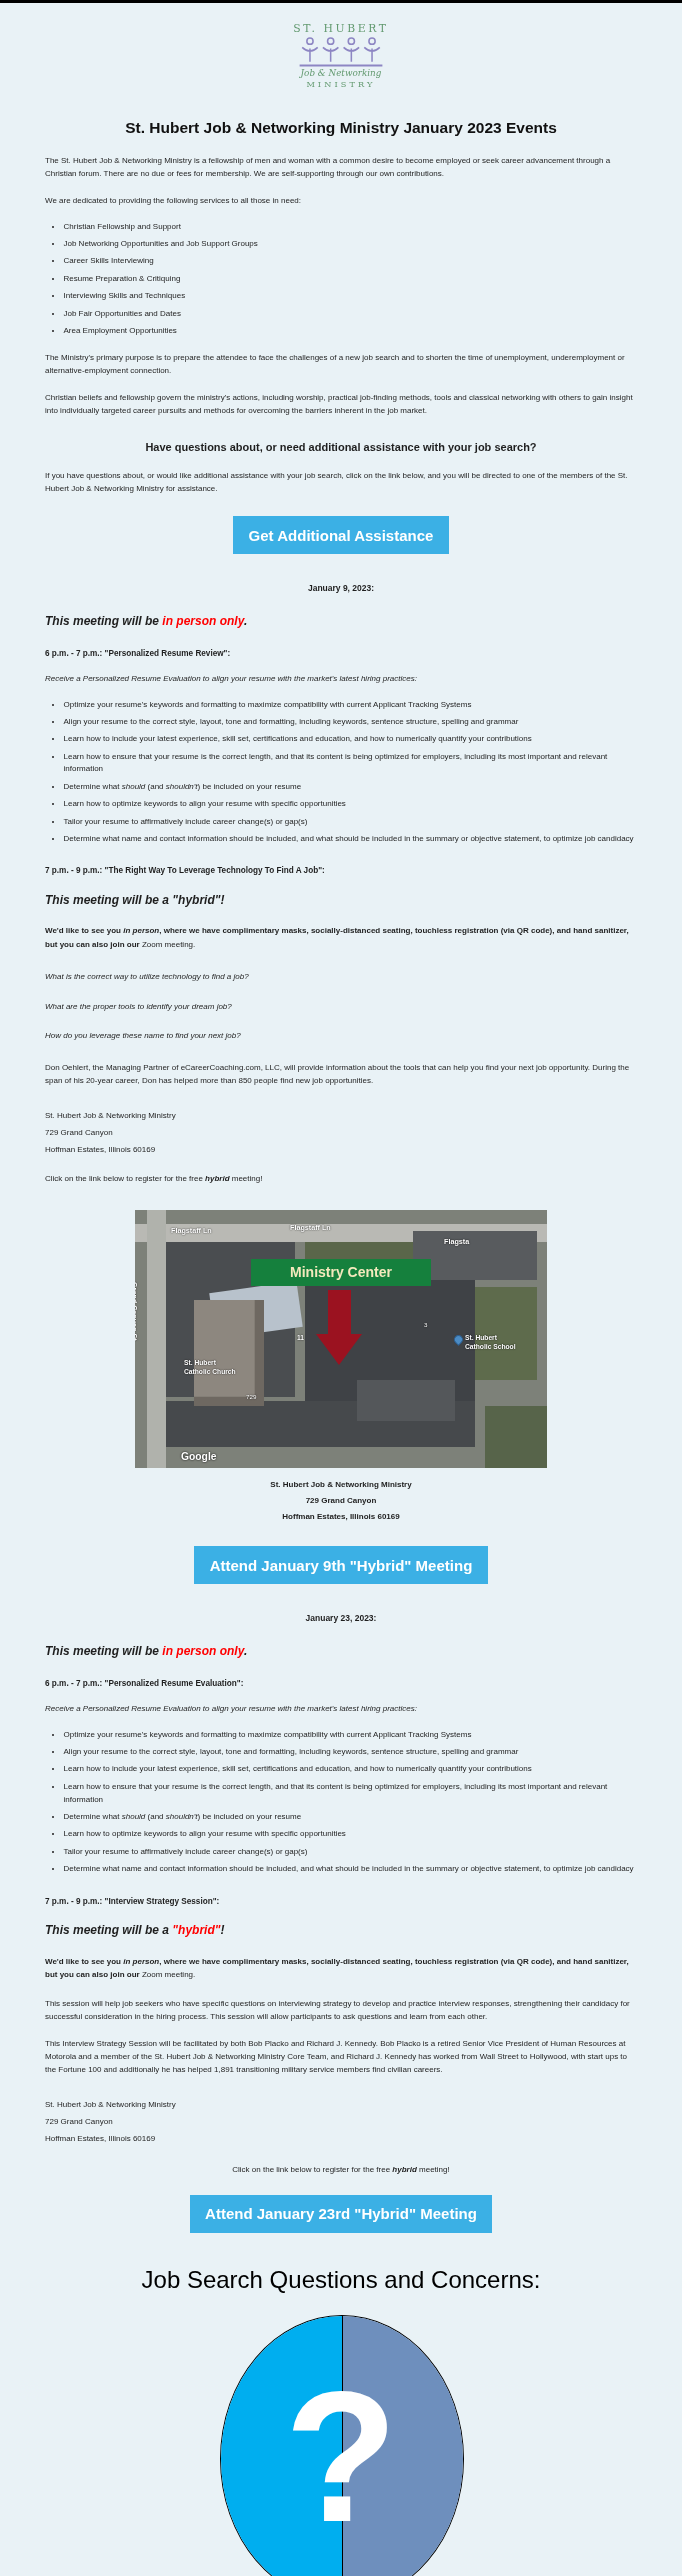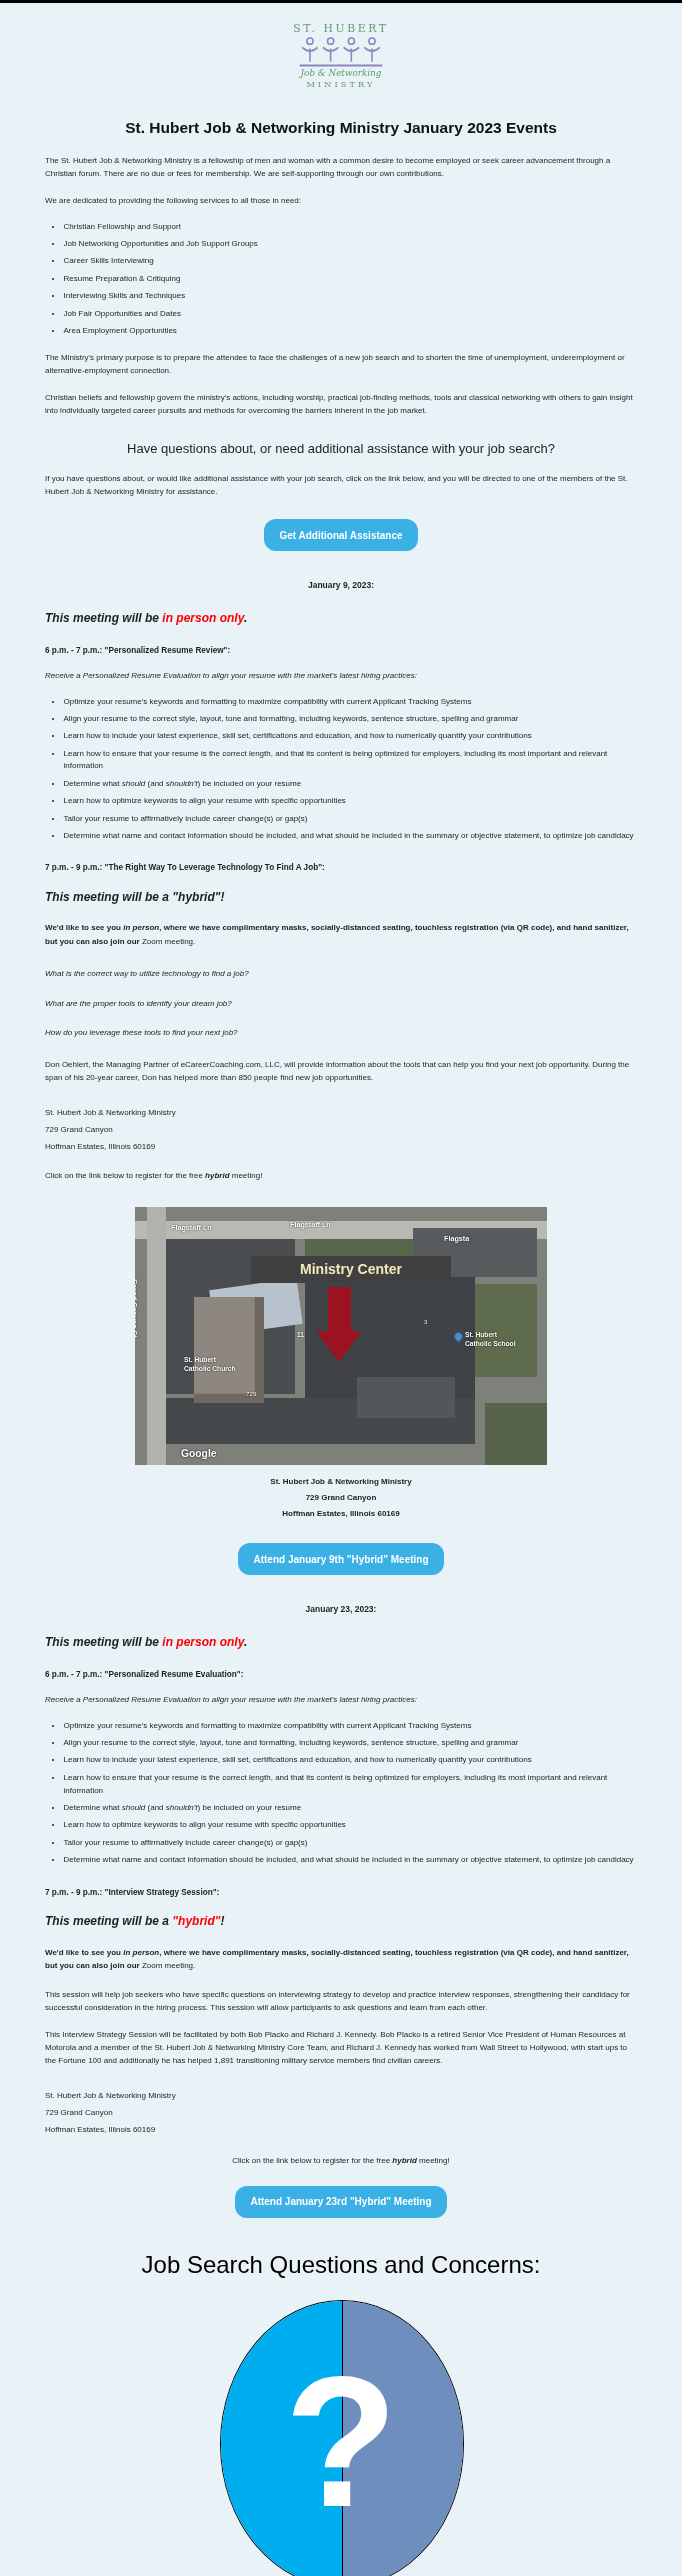--- a/index.html
+++ b/index.html
@@ -17,38 +17,38 @@
   .logo svg{display:block;margin:2.1px auto 0;}
   .logo .l2{font-family:"DejaVu Serif",serif;color:#639a70;font-size:8.8px;font-style:italic;margin-top:1px;}
   .logo .l3{font-family:"DejaVu Serif",serif;color:#639a70;font-size:8.2px;letter-spacing:3.1px;margin-top:0.5px;}
   h1.pagetitle{
     text-align:center;font-size:15.5px;font-weight:bold;color:#111;
     margin:30px 0 17.5px;
   }
   p.body{font-size:8px;line-height:1.65;margin:13.4px 0;}
   ul.svclist,ul.blist{margin:12.4px 0 12.4px 7.2px;padding-left:11.3px;}
   ul.svclist li,ul.blist li{font-size:8px;line-height:1.6;margin:4.6px 0;}
-  .center-bold{text-align:center;font-weight:normal;font-size:13px;margin:24px 0 15.5px;}
+  .center-bold{text-align:center;font-weight:bold;font-size:11px;margin:24px 0 15.5px;}
   .center-reg{text-align:center;font-size:8px;margin:17.5px 0;}
   .date-head{text-align:center;font-weight:bold;font-size:8.5px;margin:29px 0 20.6px;}
   .meet-line{font-weight:bold;font-style:italic;font-size:12px;margin:17.5px 0;}
   .red{color:#f00;}
   .sess-title{font-weight:bold;font-size:8.2px;margin:20.6px 0 14.4px;}
   .ital{font-style:italic;}
   .bold{font-weight:bold;}
   .hyb-para{font-size:8px;font-weight:bold;line-height:1.7;margin:15.5px 0;}
   .hyb-para .zoomtxt{font-weight:normal;}
   .q-ital{font-style:italic;font-size:8px;margin:20.6px 0;}
   .addr{font-size:8px;line-height:2.1;margin:20.6px 0 12.4px;}
   
   .btn{
     display:inline-block;background:#3bb0e5;color:#fff;font-weight:bold;
     border:none;cursor:pointer;font-family:"Liberation Sans",sans-serif;
   }
-  .btn-rect{font-size:10px;padding:10.8px 15.5px;border-radius:12px;}
+  .btn-rect{font-size:15px;padding:10.8px 15.5px;border-radius:0;}
   .btn-center{display:block;margin:20.6px auto;width:max-content;}
   
   .map{
     position:relative;width:412px;height:258px;margin:25px auto 5.2px;
     background:#7d8179;overflow:hidden;
   }
   .map *{position:absolute;}
   .m-road-top{left:0;top:14.4px;width:100%;height:17.5px;background:#b9b9b4;}
   .m-road-left{left:12.4px;top:0;width:18.5px;height:100%;background:#b0b2ac;}
   .m-lot1{left:31px;top:32px;width:129px;height:155px;background:#4a4d50;}
@@ -66,21 +66,21 @@
   .m-lbl-flag2{left:155px;top:13.4px;}
   .m-lbl-flag3{left:309px;top:27px;}
   .m-lbl-gcs{left:4.1px;top:72px;transform:rotate(90deg);transform-origin:left top;}
   .m-lbl-church{left:49px;top:149px;font-size:6.7px;line-height:1.3;white-space:pre-line;}
   .m-lbl-729{left:111px;top:183px;font-weight:normal;font-size:6.2px;}
   .m-lbl-3{left:289px;top:111px;font-weight:normal;font-size:6.2px;}
   .m-lbl-11{left:162px;top:124px;font-size:6.7px;}
   .m-lbl-school{left:330px;top:124px;font-size:6.7px;line-height:1.3;white-space:pre-line;}
   .m-pin{left:319px;top:125px;width:7.2px;height:7.2px;background:#4b8bc4;border-radius:50% 50% 50% 0;transform:rotate(-45deg);border:0.5px solid #2c5e8f;}
   .m-ministry{
-    left:116px;top:49px;width:200px;height:27px;background:#404040;
+    left:116px;top:49px;width:180px;height:27px;background:#15803d;
     display:flex;align-items:center;justify-content:center;
   }
   .m-ministry span{position:static;color:#f4e9bd;font-size:14px;font-weight:bold;}
   .m-arrow-shaft{left:193px;top:80px;width:23px;height:44px;background:#9b1220;}
   .m-arrow-head{left:181px;top:124px;width:0;height:0;border-left:23px solid transparent;border-right:23px solid transparent;border-top:31px solid #9b1220;}
   .m-google{left:46px;bottom:6.2px;color:#fff;font-size:10.3px;text-shadow:0 0 2.1px #000;font-weight:bold;}
   .map-caption{text-align:center;font-weight:bold;font-size:8px;line-height:2.0;margin:9.3px 0 5.2px;}
   
   .huge{text-align:center;font-size:24px;font-weight:400;color:#000;margin:33px 0 15.5px;}
   
@@ -162,21 +162,21 @@
     <li>Determine what name and contact information should be included, and what should be included in the summary or objective statement, to optimize job candidacy</li>
   </ul>
 
   <div class="sess-title">7 p.m. - 9 p.m.: "The Right Way To Leverage Technology To Find A Job":</div>
   <div class="meet-line">This meeting will be a "hybrid"!</div>
   <p class="hyb-para">
     <span>We'd like to see you </span><span class="ital">in person</span><span>, where we have complimentary masks, socially-distanced seating, touchless registration (via QR code), and hand sanitizer, but you can also join our </span><span class="zoomtxt">Zoom meeting.</span>
   </p>
   <p class="q-ital">What is the correct way to utilize technology to find a job?</p>
   <p class="q-ital">What are the proper tools to identify your dream job?</p>
-  <p class="q-ital">How do you leverage these tools to find your next job?</p>
+  <p class="q-ital">How do you leverage these name to find your next job?</p>
   <p class="body">Don Oehlert, the Managing Partner of eCareerCoaching.com, LLC, will provide information about the tools that can help you find your next job opportunity. During the span of his 20-year career, Don has helped more than 850 people find new job opportunities.</p>
 
   <div class="addr">
     <div>St. Hubert Job &amp; Networking Ministry</div>
     <div>729 Grand Canyon</div>
     <div>Hoffman Estates, Illinois 60169</div>
   </div>
 
   <p class="body">
     <span>Click on the link below to register for the free </span><span class="bold ital">hybrid</span><span> meeting!</span>

